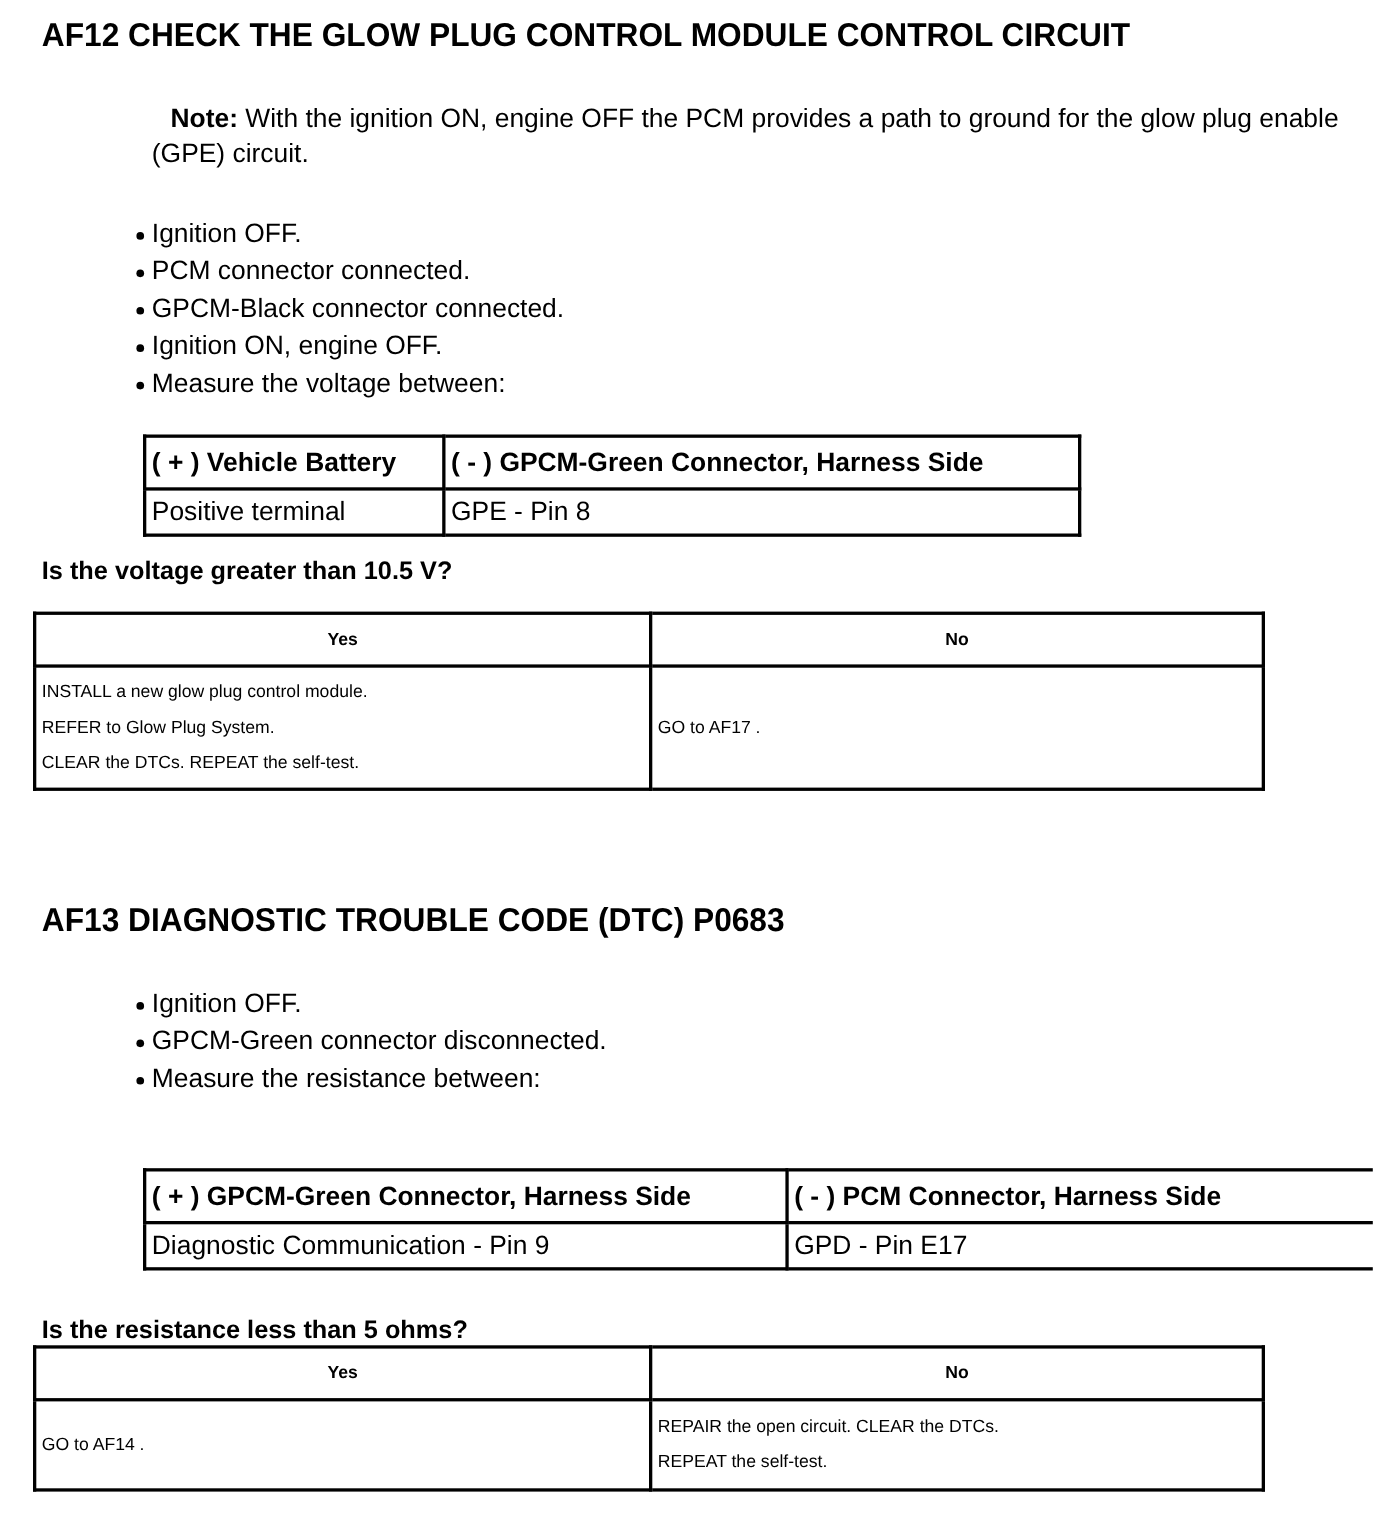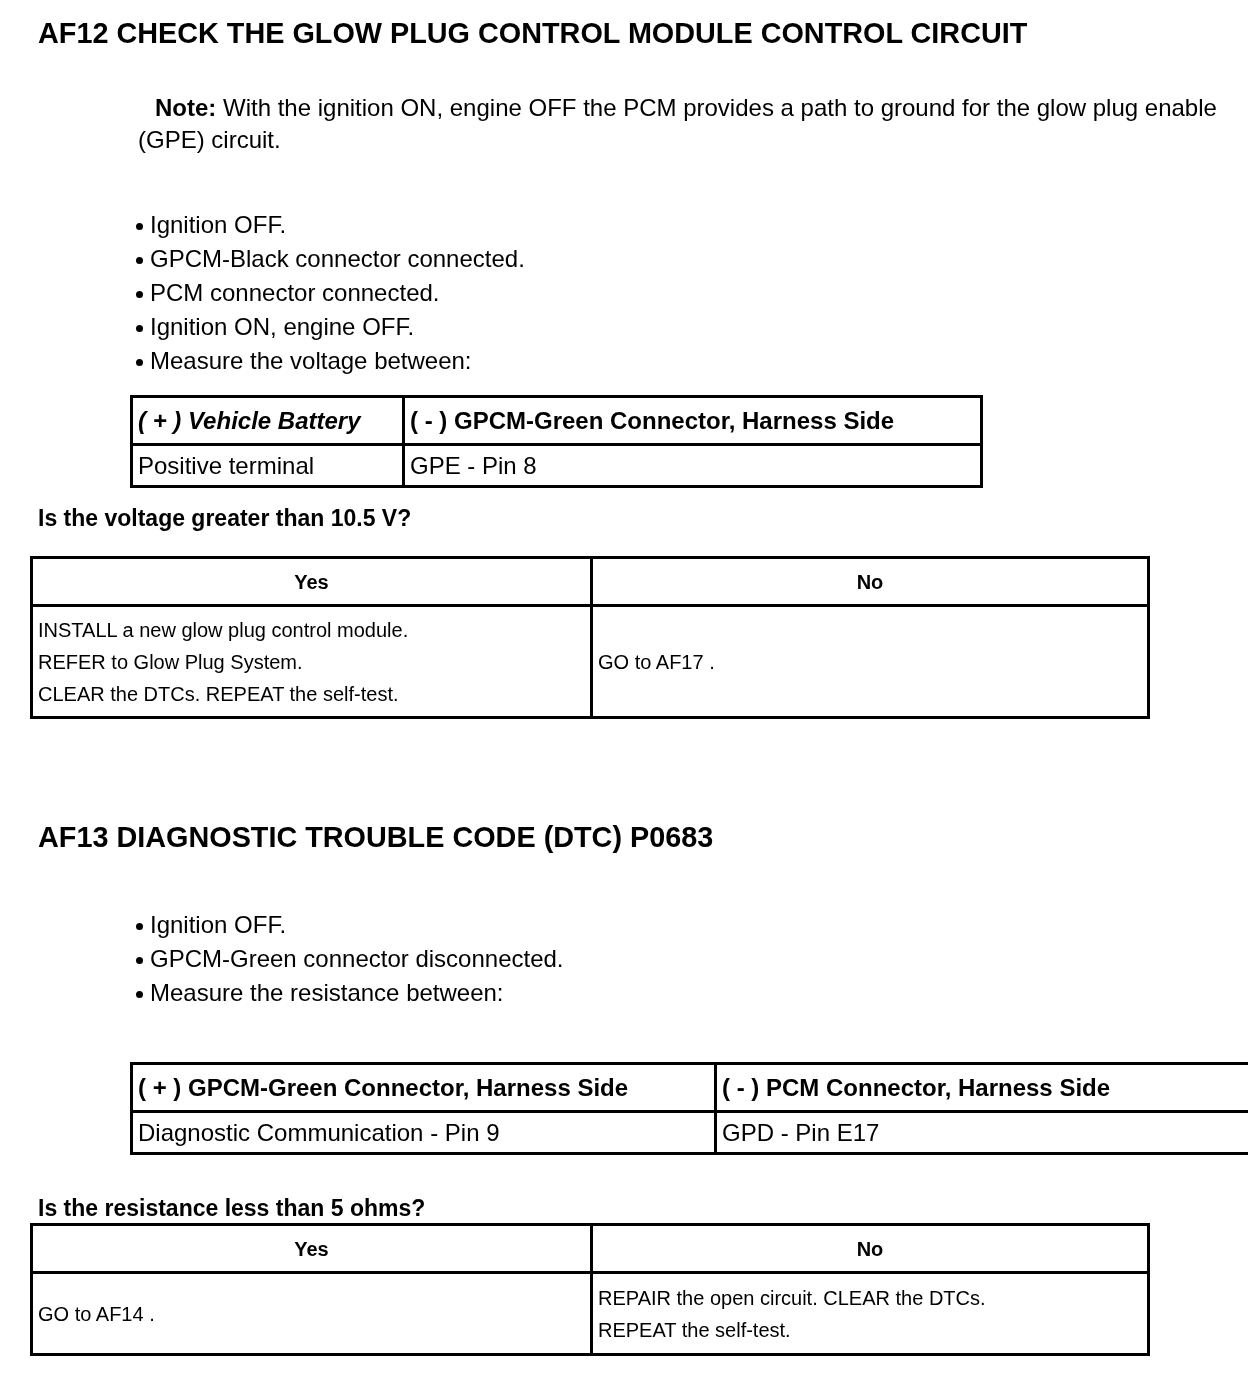--- a/index.html
+++ b/index.html
@@ -9,21 +9,21 @@
     }
     .abs { position: absolute; }
     .title {
       font-weight: bold; font-size: 30px; letter-spacing: 0px; white-space: nowrap;
       transform: scaleX(0.96); transform-origin: left top;
     }
     .note {
       font-size: 24px; line-height: 32px; width: 1090px;
     }
     .note b { font-weight: bold; margin-left: 17px; }
-    ul.bullets { list-style: none; margin: 12px; padding: 0; }
+    ul.bullets { list-style: none; margin: 0; padding: 0; }
     ul.bullets li {
       font-size: 24px; line-height: 34px; white-space: nowrap; position: relative; padding-left: 16px;
     }
     ul.bullets li::before {
       content: ""; position: absolute; left: 2px; top: 15px; width: 7px; height: 7px;
       background: #000; border-radius: 50%;
     }
     table.meas {
       border-collapse: collapse; position: absolute;
       border: 3px solid #000;
@@ -32,46 +32,46 @@
       border: 3px solid #000; font-size: 24px; padding: 0 5px; white-space: nowrap;
       height: 42px; box-sizing: border-box;
     }
     table.meas tr.head td { font-weight: bold; height: 48px; }
     .question { font-weight: bold; font-size: 23px; white-space: nowrap; }
     table.yn {
       border-collapse: collapse; position: absolute; border: 3px solid #000;
       table-layout: fixed;
     }
     table.yn td {
-      border: 3px solid #000; font-size: 20px; padding: 0 5px; line-height: 32px;
+      border: 3px solid #000; font-size: 16px; padding: 0 5px; line-height: 32px;
       box-sizing: border-box; vertical-align: middle;
     }
     table.yn tr.head td { font-weight: bold; text-align: center; height: 48px; }
   </style>
 </head>
 <body>
 
 <div class="abs title" style="left:38px; top:16px;">AF12 CHECK THE GLOW PLUG CONTROL MODULE CONTROL CIRCUIT</div>
 
 <div class="abs note" style="left:138px; top:92px;">
   <b>Note:</b><span> With the ignition ON, engine OFF the PCM provides a path to ground for the glow plug enable (GPE) circuit.</span>
 </div>
 
 <ul class="abs bullets" style="left:122px; top:196px;">
   <li>Ignition OFF.</li>
+  <li>PCM connector connected.</li>
   <li>GPCM-Black connector connected.</li>
-  <li>PCM connector connected.</li>
   <li>Ignition ON, engine OFF.</li>
   <li>Measure the voltage between:</li>
 </ul>
 
 <table class="meas" style="left:130px; top:395px; width:853px;">
   <tbody>
       <tr class="head">
-    <td style="width:272px;font-style:italic;">( + ) Vehicle Battery</td>
+    <td style="width:272px;">( + ) Vehicle Battery</td>
     <td>( - ) GPCM-Green Connector, Harness Side</td>
   </tr>
   <tr>
     <td>Positive terminal</td>
     <td>GPE - Pin 8</td>
   </tr>
 </tbody>
   </table>
 
 <div class="abs question" style="left:38px; top:505px;">Is the voltage greater than 10.5 V?</div>

